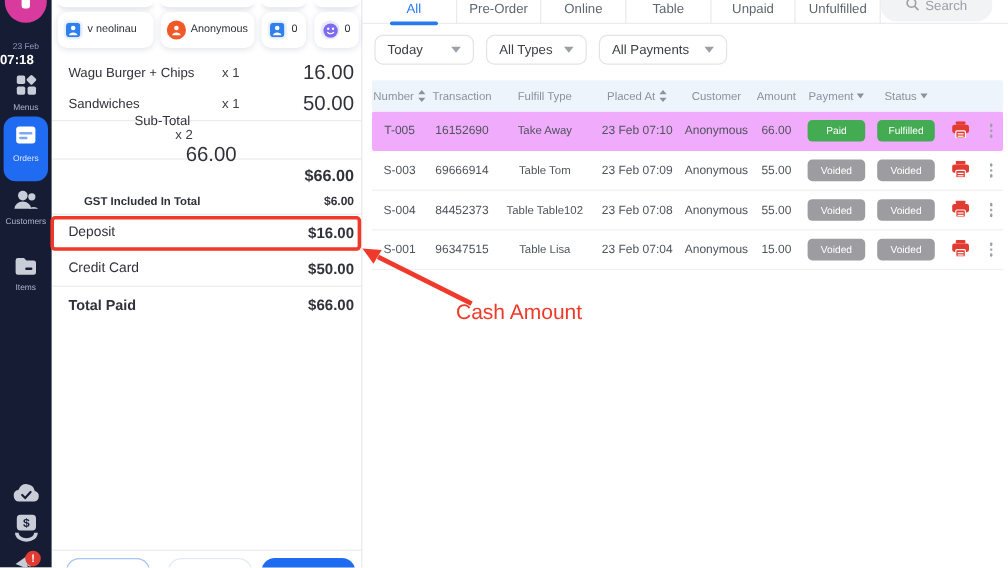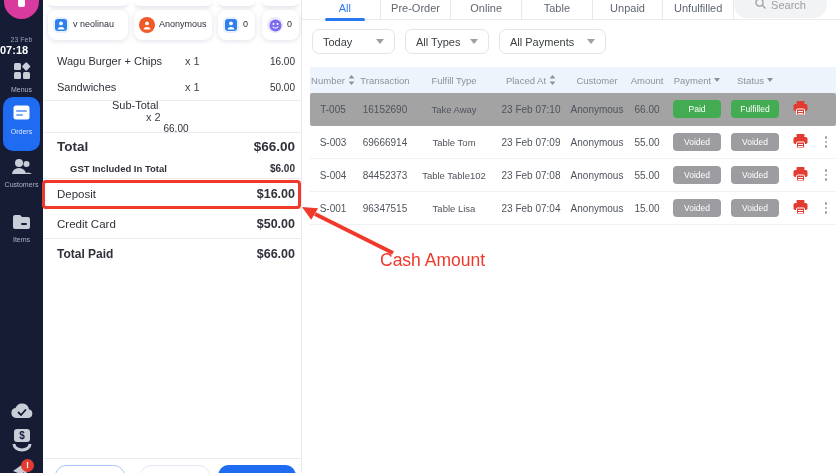--- a/index.html
+++ b/index.html
@@ -23,21 +23,21 @@
   .panel { position:absolute; left:43px; top:0; width:259px; height:473px; background:#fff; border-right:1px solid #e9e9ee; z-index:1; }
   .top-sliver { position:absolute; top:0; height:6px; background:#fff; border-radius:0 0 6px 6px; box-shadow:0 2px 4px -1px rgba(25,39,89,.18); }
   .chip { position:absolute; top:10px; height:30px; background:#fff; border-radius:8px; box-shadow:0 1px 5px rgba(25,39,89,.14); display:flex; align-items:center; gap:4px; padding:0 5px; font-size:9px; color:#2c2f38; }
   .chip .av { flex:none; width:16px; height:16px; border-radius:5px; display:flex; align-items:center; justify-content:center; }
   .av-blue { background:#e8f0fe; } .av-orange { background:#f05a28; border-radius:50% !important; } .av-purple { background:#ece9ff; border-radius:50% !important; }
   .chip-name { line-height:9.5px; }
   .bill { position:absolute; left:0; top:48px; width:259px; }
   .brow { display:flex; align-items:center; padding:0 7px 0 14px; color:#30313a;justify-content:center; }
   .brow .nm { width:128px; font-size:11px; }
   .brow .qt { width:60px; font-size:11px; color:#3c3f47; }
-  .brow .am { flex:1; text-align:right; font-size:10px; }
+  .brow .am { flex:1; text-align:right; font-size:17px; }
   .r-item { height:26px; }
   .hr { border-top:1px solid #ececef; margin:0; }
   .r-sub { height:31px;flex-direction:column; }
   .r-total { height:26px; } .r-total .nm { font-size:13.5px; font-weight:bold; width:128px; } .r-total .am { font-size:13.5px; font-weight:bold; }
   .r-gst { height:19px; } .r-gst .nm { font-size:9.5px; padding-left:13px; width:150px; color:#2f3239; font-weight:600; } .r-gst .am { font-size:10px; font-weight:600; }
   .r-pay { height:29px; } .r-pay .nm { font-size:11.5px; width:150px; } .r-pay .am { font-size:12.5px; font-weight:bold; }
   .r-paid .nm { font-weight:bold; font-size:12px; } 
   .panel-footer { position:absolute; left:0; bottom:0; width:259px; height:15px; border-top:1px solid #ececf0; }
   .pf-btn { position:absolute; top:6px; height:22px; border-radius:12px; background:#fff; }
   .pf-1 { left:12px; width:70px; border:1.5px solid #a9c4f7; }
@@ -56,21 +56,21 @@
   .fpill { height:25px; border:1px solid #e3e4e8; border-radius:7px; background:#fff; display:flex; align-items:center; justify-content:space-between; padding:0 10px; font-size:11px; color:#3c4043;text-align:center; }
   .fp-1 { width:83px; } .fp-2 { width:84px; } .fp-3 { width:107px; }
   .caret { width:0; height:0; border-left:4px solid transparent; border-right:4px solid transparent; border-top:5px solid #9aa0a6; }
   .caret-sm { border-left-width:3px; border-right-width:3px; border-top-width:4px; border-top-color:#8b929c; margin-left:3px; }
   .grid { display:grid; grid-template-columns:46px 58px 80px 74px 58px 42px 58px 58px 32px 20px; align-items:center; }
   .table { position:absolute; left:8px; top:67px; width:526px; }
   .thead { height:26px; background:#edf4fc; font-size:9.5px; color:#8b929c; }
   .thead > div { display:flex; align-items:center; justify-content:center; white-space:nowrap; }
   .trow { height:33px; font-size:10px; color:#4e545c; border-bottom:1px solid #f1f1f4; }
   .trow > div { display:flex; align-items:center; justify-content:center; white-space:nowrap; }
-  .trow[data-highlight="true"] { background:#a3a3a3; border-color:transparent; border-radius:2px; }
+  .trow[data-highlight="true"] { background:#f0abfc; border-color:transparent; border-radius:2px; }
   .cell-ft { font-size:9.5px; }
   .badge { display:inline-block; min-width:48px; padding:4px 6px; border-radius:4px; text-align:center; color:#fff; font-size:8.5px; }
   .badge[data-variant="green"] { background:#43ab51; }
   .badge[data-variant="gray"]  { background:#9c9ca1; }
   .kebab { display:flex; flex-direction:column; gap:2px; cursor:pointer; }
   .kebab i { width:2.5px; height:2.5px; border-radius:50%; background:#9aa0a6; }
   .sorticon { display:flex; flex-direction:column; gap:1px; margin-left:3px; }
 
   
   .anno-box { position:absolute; left:42px; top:180px; width:259px; height:29px; border:3px solid #ef392b; border-radius:4px; z-index:6; pointer-events:none; }
@@ -218,21 +218,20 @@
           </div>
         </div>
       <div class="hr"></div>
       <div class="brow r-sub">
         <span class="nm">Sub-Total</span>
         <span class="qt">x 2</span>
         <span class="am">66.00</span>
       </div>
       <div class="hr"></div>
       <div class="brow r-total">
-        <span class="nm">Total</span>
         <span class="am">$66.00</span>
       </div>
       <div class="brow r-gst">
         <span class="nm">GST Included In Total</span>
         <span class="am">$6.00</span>
       </div>
       <div class="hr"></div>
       <div class="brow r-pay">
         <span class="nm">Deposit</span>
         <span class="am">$16.00</span>

